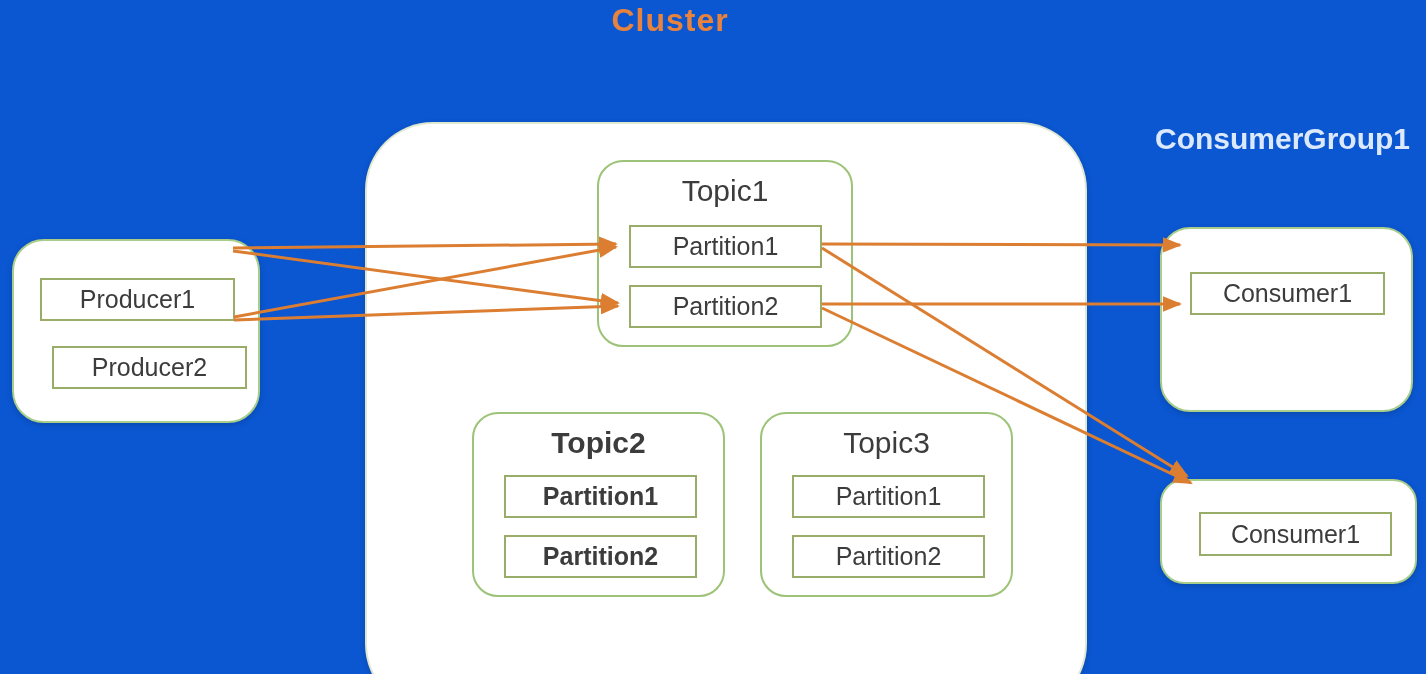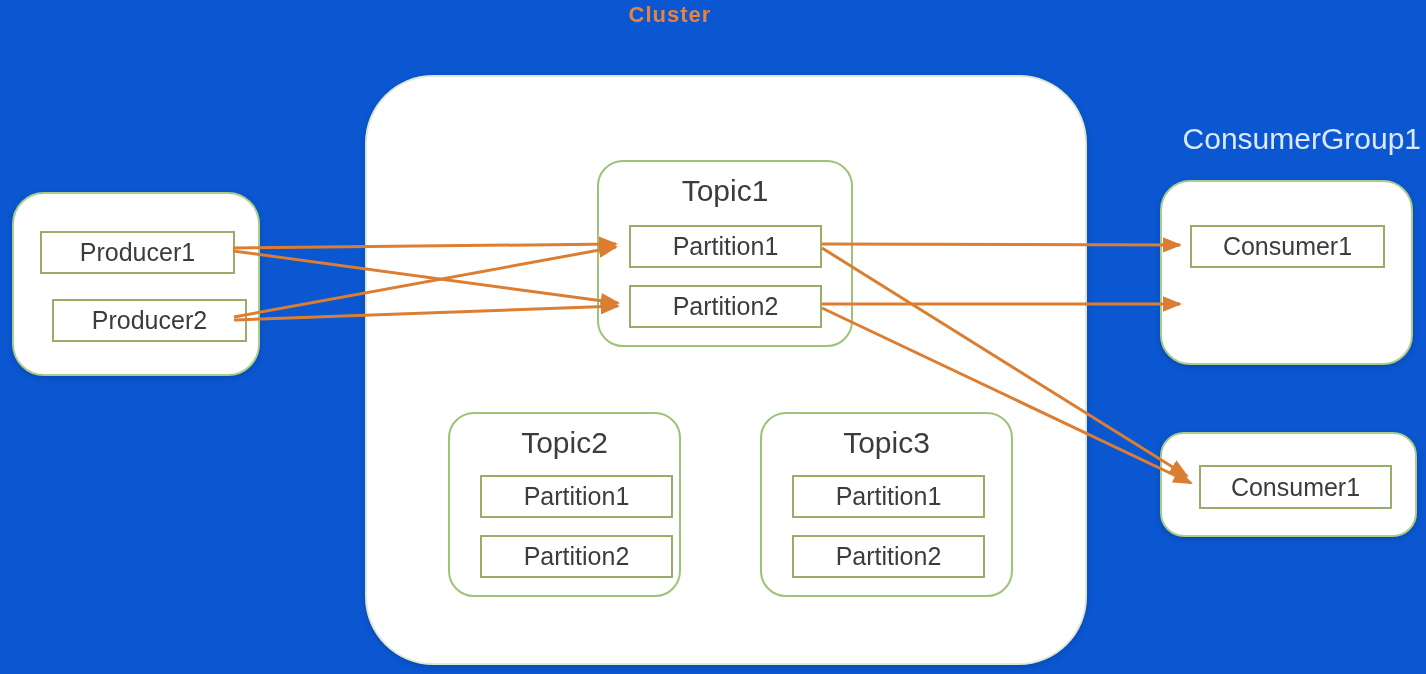--- a/index.html
+++ b/index.html
@@ -6,43 +6,44 @@
   html, body { width: 1426px; height: 674px; overflow: hidden; }
   body {
     font-family: "Liberation Sans", "DejaVu Sans", sans-serif;
     background: #0b57d2;
     position: relative;
   }
   .stage { position: absolute; left: 0; top: 0; width: 1426px; height: 674px; }
 
   .cluster-title {
     position: absolute; left: 570px; top: 2px; width: 200px;
-    text-align: center; font-size: 22px; font-weight: bold; color: #e8833e;
+    text-align: center; font-size: 32px; font-weight: bold; color: #e8833e;
     letter-spacing: 1px;
   }
 
   .container {
     position: absolute; background: #ffffff;
     border: 2px solid #a9cd8a;
     box-shadow: 0 2px 6px rgba(0,0,0,0.18);
+    margin-top: 47px;
   }
   .cluster-container {
     left: 365px; top: 75px; width: 722px; height: 590px;
     border-radius: 68px; border: 2px solid rgba(160,190,130,0.35);
   }
   .producers-container { left: 12px; top: 192px; width: 248px; height: 184px; border-radius: 32px; }
   .cg1-container { left: 1160px; top: 180px; width: 253px; height: 185px; border-radius: 30px; }
   .cg2-container { left: 1160px; top: 432px; width: 257px; height: 105px; border-radius: 24px; }
 
   .topic {
     position: absolute; border: 2px solid #9cc377; border-radius: 26px;
     background: transparent;
   }
   .topic1 { left: 597px; top: 160px; width: 256px; height: 187px; }
-  .topic2 { left: 448px; top: 412px; width: 233px; height: 185px; }
+  .topic2 { left: 472px; top: 412px; width: 253px; height: 185px; font-weight: bold; }
   .topic3 { left: 760px; top: 412px; width: 253px; height: 185px; }
   .topic-title {
     position: absolute; left: 0; right: 0; top: 12px;
     text-align: center; font-size: 30px; color: #3c3c3c;
   }
 
   .node {
     position: absolute; background: #ffffff; border: 2px solid #9aad68;
     display: flex; align-items: center; justify-content: center;
     font-size: 25px; color: #3c3c3c;
@@ -54,22 +55,22 @@
   .producer2 { left: 38px; top: 105px; }
   .t-part1   { left: 30px; top: 63px; width: 193px; height: 43px; }
   .t-part2   { left: 30px; top: 123px; width: 193px; height: 43px; }
   .t23-part1 { left: 30px; top: 61px; width: 193px; height: 43px; }
   .t23-part2 { left: 30px; top: 121px; width: 193px; height: 43px; }
   .cg1-c1    { left: 28px; top: 43px; }
   .cg1-c2    { left: 28px; top: 105px; }
   .cg2-c1    { left: 37px; top: 31px; width: 193px; height: 44px; }
 
   .group-label {
-    position: absolute; width: 266px; text-align: right;
-    font-size: 30px; color: #dce8fb; font-weight: normal;
+    position: absolute; width: 266px; text-align: left;
+    font-size: 30px; color: #dce8fb; font-weight: bold;
   }
   .cg1-label { left: 1155px; top: 122px; }
   .cg2-label { left: 1155px; top: 374px; }
 
   .watermark {
     position: absolute; right: 18px; top: 630px;
     font-size: 19px; color: rgba(185, 208, 240, 0.6);
   }
 
   .edge-layer {

